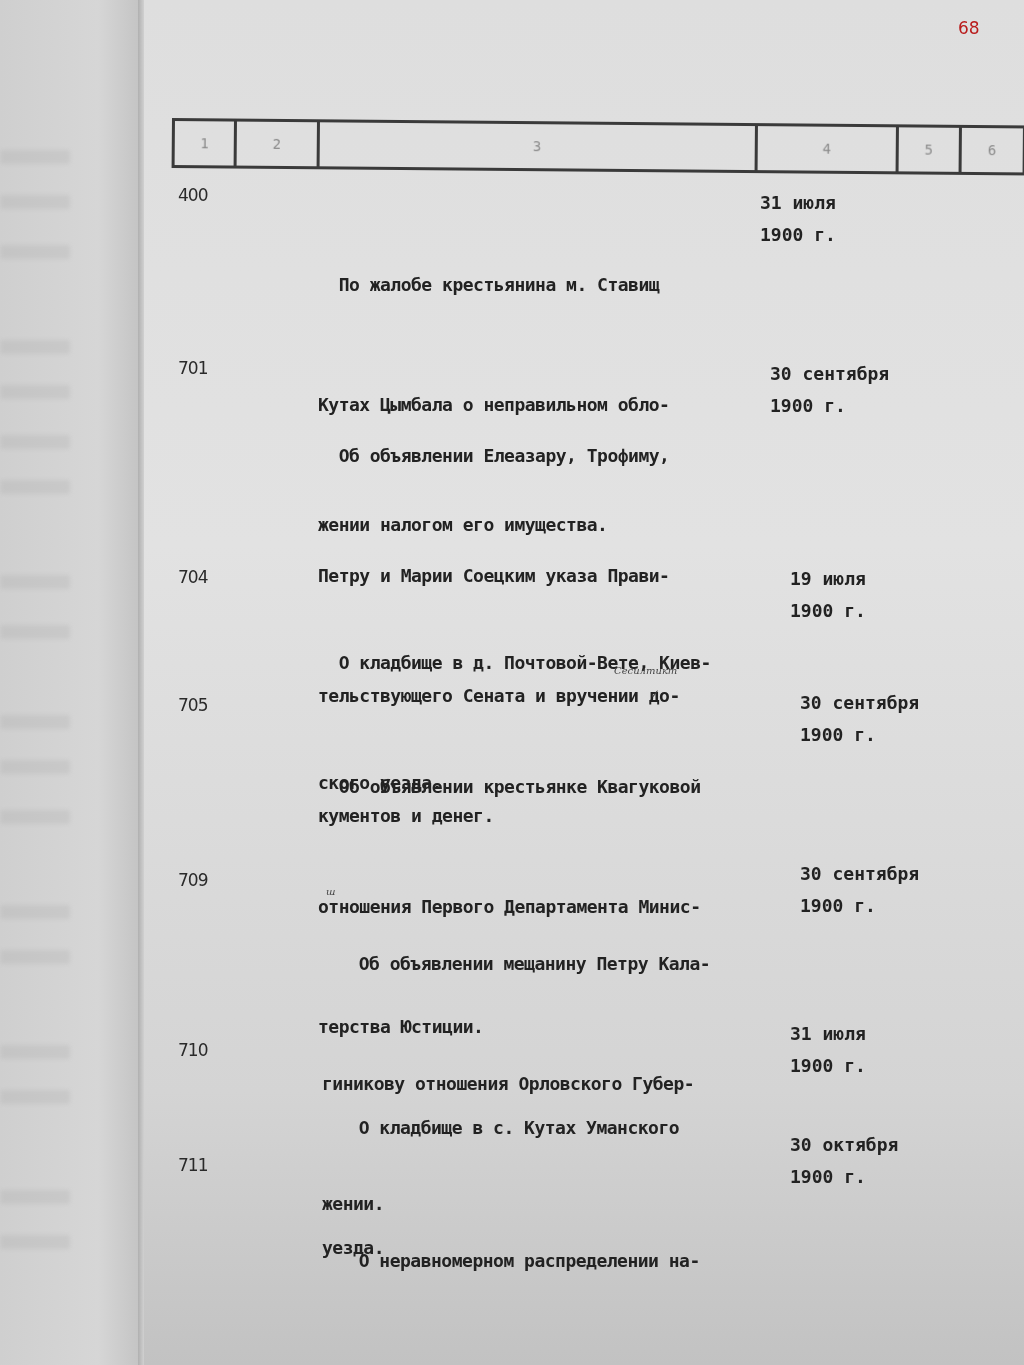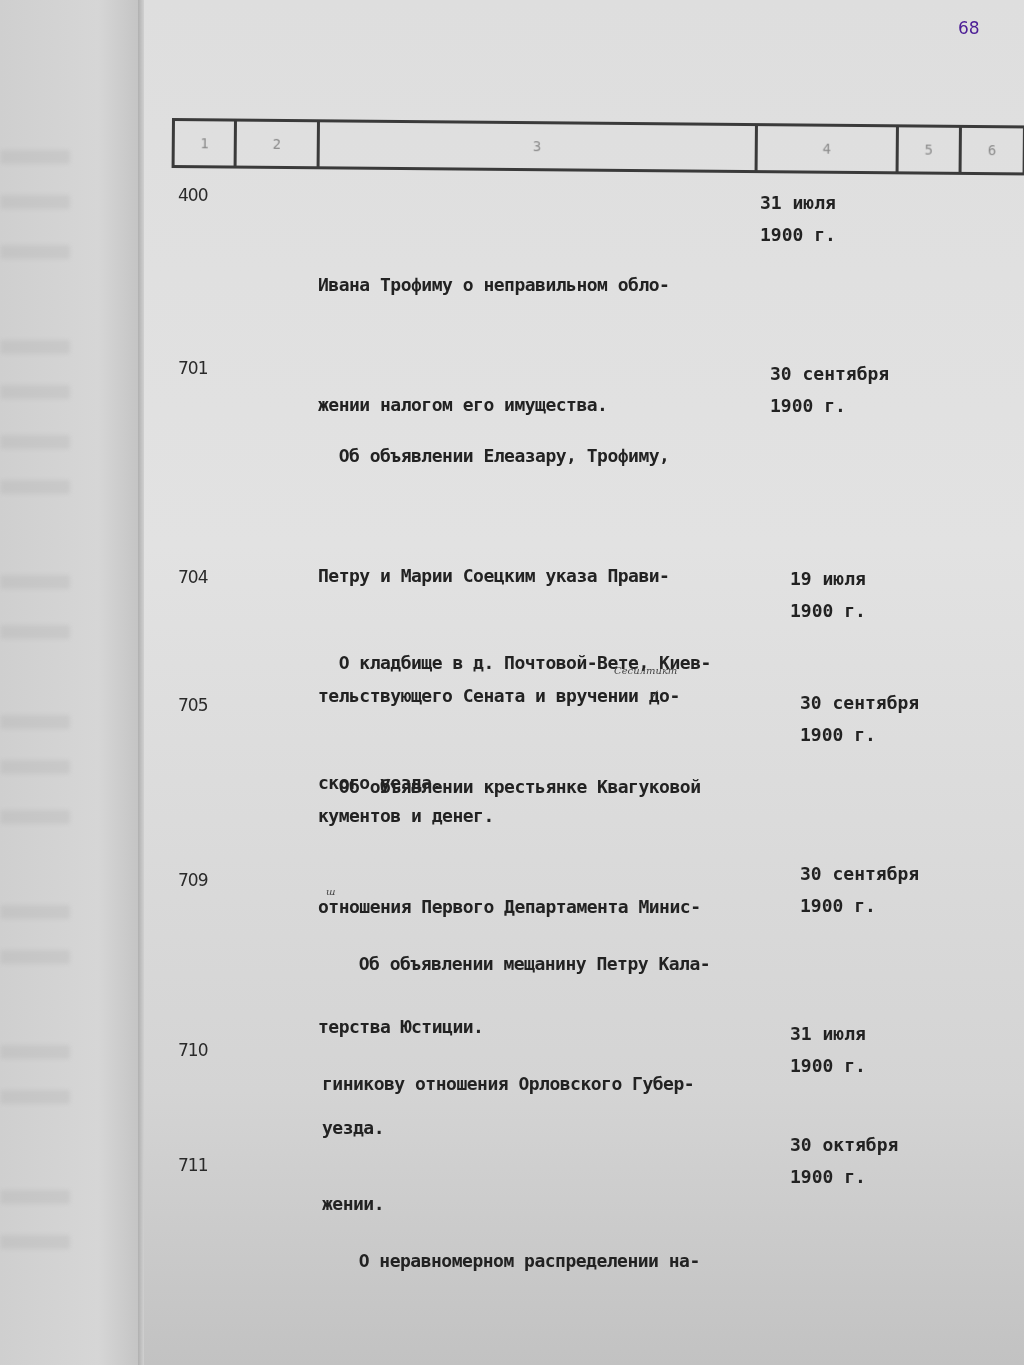--- a/index.html
+++ b/index.html
@@ -40,21 +40,21 @@
       position: absolute;
       left: 144px; top: 0;
       width: 880px; height: 1365px;
       background: linear-gradient(180deg, #dedede 0%, #e2e2e2 40%, #d4d4d4 80%, #c2c2c2 100%);
     }
     .page-number {
       position: absolute;
       left: 958px; top: 18px;
       font-family: "DejaVu Sans", sans-serif;
       font-size: 17px;
-      color: #4c1d95;
+      color: #b91c1c;
     }
     .header-table {
       position: absolute;
       left: 172px; top: 118px;
       width: 848px; height: 44px;
       border: 3px solid #3a3a3a;
       display: flex;
       transform: rotate(0.5deg);
       transform-origin: left top;
       filter: blur(0.5px);
@@ -148,21 +148,22 @@
   <div class="header-cell" style="width:80px;">2</div>
   <div class="header-cell" style="width:440px;">3</div>
   <div class="header-cell" style="width:140px;">4</div>
   <div class="header-cell" style="width:60px;">5</div>
   <div class="header-cell" style="width:62px;">6</div>
 </div>
 
 <div class="entry" style="top:185px;">
   <div class="entry-num" style="top:0px;">400</div>
   <div class="entry-text" style="top:0px;">
-    <div>Ивана Трофиму о неправильном обло-</div>
+    <div>  По жалобе крестьянина м. Ставищ</div>
+    <div>Кутах Цымбала о неправильном обло-</div>
     <div>жении налогом его имущества.</div>
   </div>
   <div class="entry-date" style="left:760px; top:2px; width:110px;">
     <span class="line1">31 июля</span>
     <span class="line2">1900 г.</span>
   </div>
 </div>
 
 <div class="entry" style="top:358px;">
   <div class="entry-num" style="top:0px;">701</div>
@@ -215,20 +216,21 @@
   </div>
   <div class="entry-date" style="left:800px; top:-12px; width:142px;">
     <span class="line1">30 сентября</span>
     <span class="line2">1900 г.</span>
   </div>
 </div>
 
 <div class="entry" style="top:1040px;">
   <div class="entry-num" style="top:0px;">710</div>
   <div class="entry-text" style="top:-12px; left:338px;">
+    <div>  О кладбище в с. Кутах Уманского</div>
     <div style="margin-left:-16px;">уезда.</div>
   </div>
   <div class="entry-date" style="left:790px; top:-22px; width:115px;">
     <span class="line1">31 июля</span>
     <span class="line2">1900 г.</span>
   </div>
 </div>
 
 <div class="entry" style="top:1155px;">
   <div class="entry-num" style="top:0px;">711</div>

